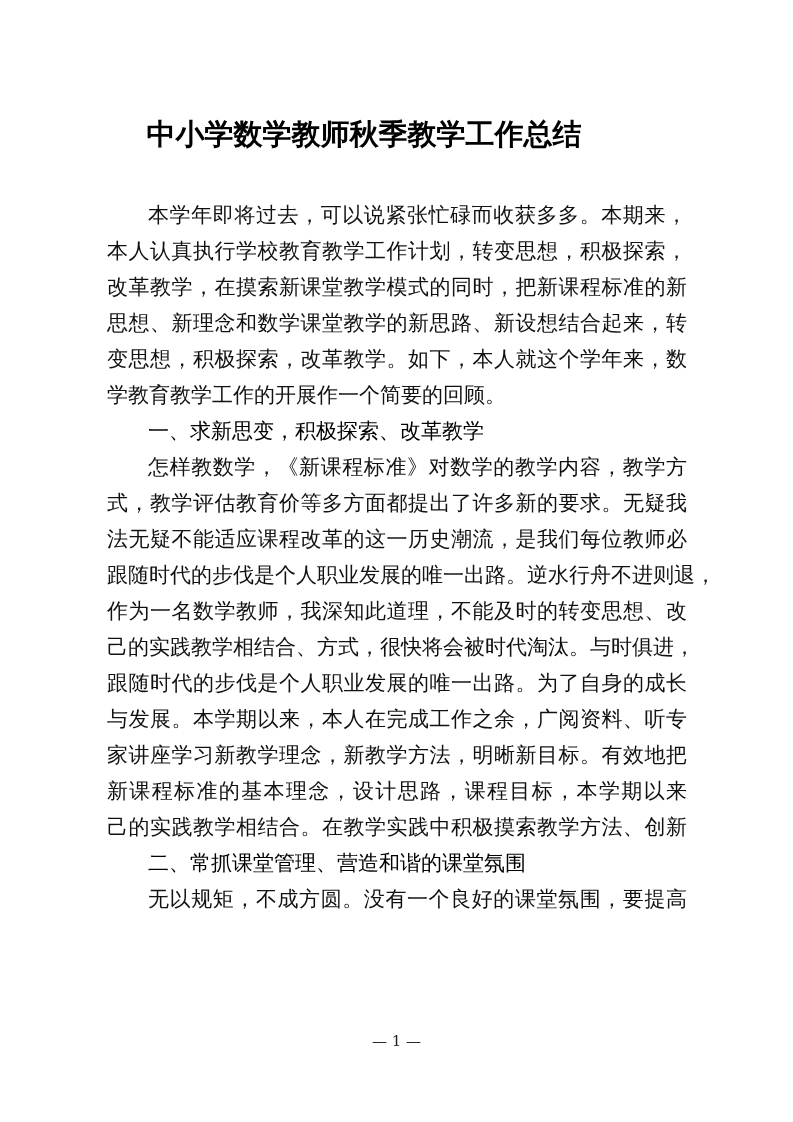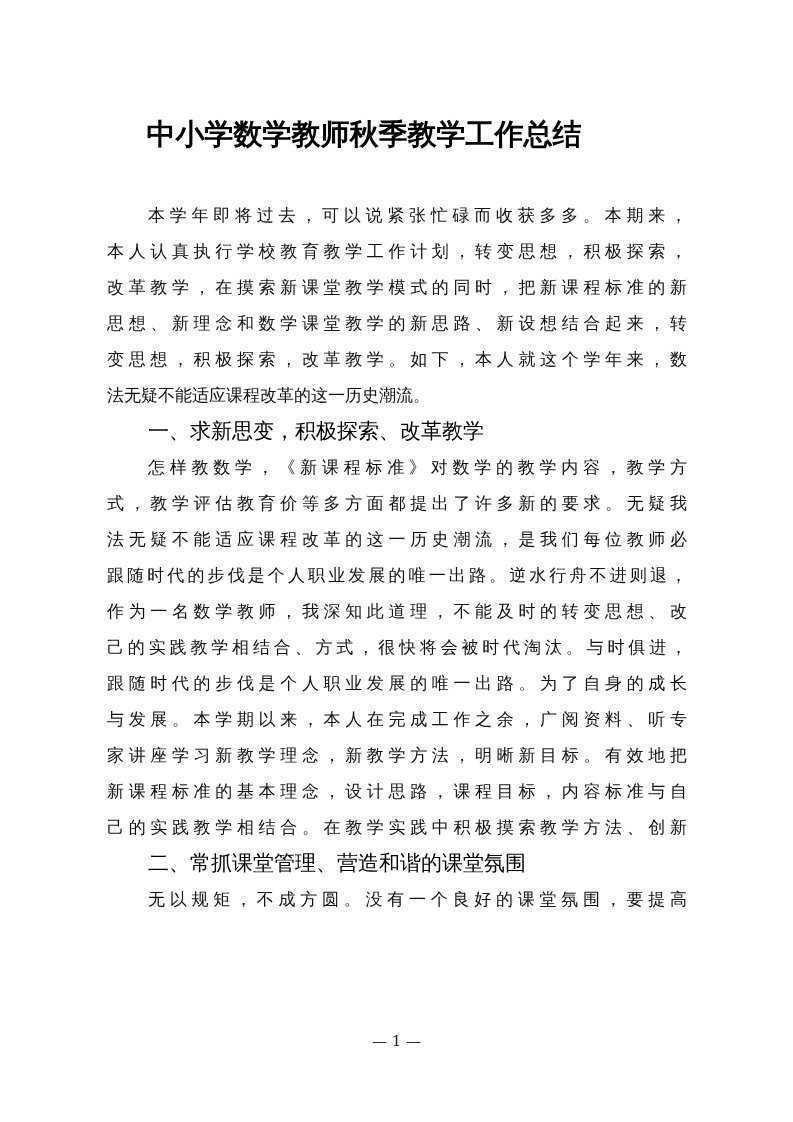--- a/index.html
+++ b/index.html
@@ -6,21 +6,21 @@
   body { width: 793px; height: 1122px; position: relative; overflow: hidden; }
   .page { position: absolute; left: 0; top: 0; width: 793px; height: 1122px; background: #fff; }
   .title {
     position: absolute; left: 0; top: 114px; width: 728px; text-align: center;
     font-family: "DejaVu Sans", sans-serif; font-weight: bold; font-size: 29px;
     color: #000; letter-spacing: 0px; line-height: 40px;
   }
   .body { position: absolute; left: 107px; top: 197px; width: 580px; }
   .line {
     height: 36px; line-height: 36px; white-space: nowrap;
-    font-family: "DejaVu Serif", serif; font-size: 17px; color: #111;
+    font-family: "DejaVu Serif", serif; font-size: 21px; color: #111;
     text-align: justify; text-align-last: justify; display: block;
   }
   .line.last { text-align-last: left; }
   .line.indent { padding-left: 41px; }
   .heading {
     font-family: "DejaVu Sans", sans-serif; font-weight: normal; color: #000;
     font-size: 21px; text-align-last: left;
   }
   .pagenum {
     position: absolute; left: 0; top: 1032px; width: 793px; text-align: center;
@@ -32,31 +32,31 @@
 
 <div class="page">
   <div class="title">中小学数学教师秋季教学工作总结</div>
 
   <div class="body">
     <div class="line indent">本学年即将过去，可以说紧张忙碌而收获多多。本期来，</div>
     <div class="line">本人认真执行学校教育教学工作计划，转变思想，积极探索，</div>
     <div class="line">改革教学，在摸索新课堂教学模式的同时，把新课程标准的新</div>
     <div class="line">思想、新理念和数学课堂教学的新思路、新设想结合起来，转</div>
     <div class="line">变思想，积极探索，改革教学。如下，本人就这个学年来，数</div>
-    <div class="line last">法无疑不能适应课程改革的这一历史潮流。</div>
+    <div class="line last">学教育教学工作的开展作一个简要的回顾。</div>
     <div class="line indent heading">一、求新思变，积极探索、改革教学</div>
     <div class="line indent">怎样教数学，《新课程标准》对数学的教学内容，教学方</div>
     <div class="line">式，教学评估教育价等多方面都提出了许多新的要求。无疑我</div>
     <div class="line">法无疑不能适应课程改革的这一历史潮流，是我们每位教师必</div>
     <div class="line">跟随时代的步伐是个人职业发展的唯一出路。逆水行舟不进则退，</div>
     <div class="line">作为一名数学教师，我深知此道理，不能及时的转变思想、改</div>
     <div class="line">己的实践教学相结合、方式，很快将会被时代淘汰。与时俱进，</div>
     <div class="line">跟随时代的步伐是个人职业发展的唯一出路。为了自身的成长</div>
     <div class="line">与发展。本学期以来，本人在完成工作之余，广阅资料、听专</div>
     <div class="line">家讲座学习新教学理念，新教学方法，明晰新目标。有效地把</div>
-    <div class="line">新课程标准的基本理念，设计思路，课程目标，内容标准与自</div>
+    <div class="line">新课程标准的基本理念，设计思路，课程目标，本学期以来</div>
     <div class="line">己的实践教学相结合。在教学实践中积极摸索教学方法、创新</div>
     <div class="line indent heading">二、常抓课堂管理、营造和谐的课堂氛围</div>
     <div class="line indent">无以规矩，不成方圆。没有一个良好的课堂氛围，要提高</div>
   </div>
 
   <div class="pagenum">— 1 —</div>
 </div>
 
 </body></html>

